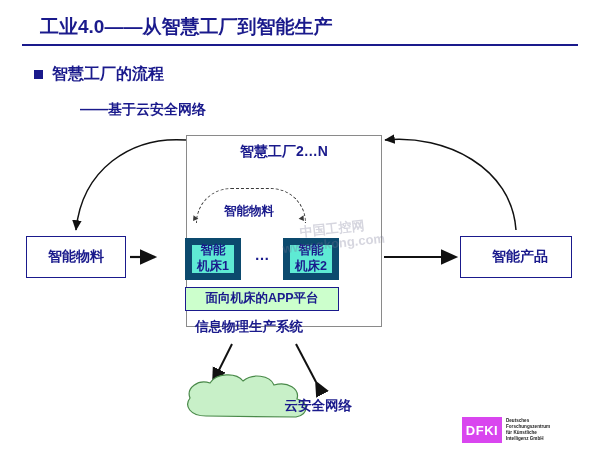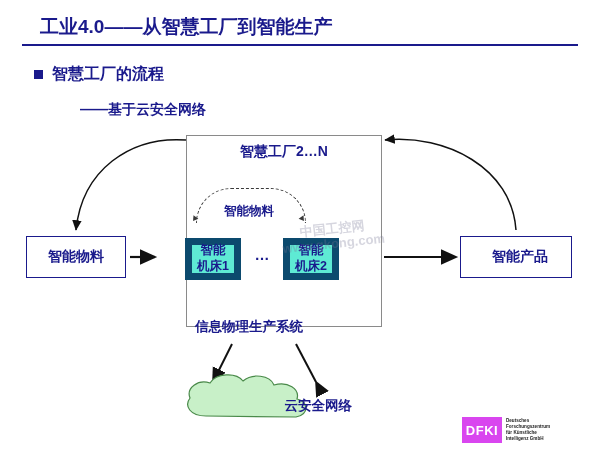--- a/index.html
+++ b/index.html
@@ -326,20 +326,23 @@
     </div>
   </div>
   <div id="machine-dots">…</div>
   <div class="box machine" id="machine2">
     <div>
       <div>智能</div>
       <div>机床2</div>
     </div>
   </div>
 
+  <div class="box" id="app-platform">
+    <span>面向机床的APP平台</span>
+  </div>
 
   <div id="cps-label">信息物理生产系统</div>
 
   <div class="box" id="materials">
     <span>智能物料</span>
   </div>
   <div class="box" id="products">
     <span>智能产品</span>
   </div>
 

